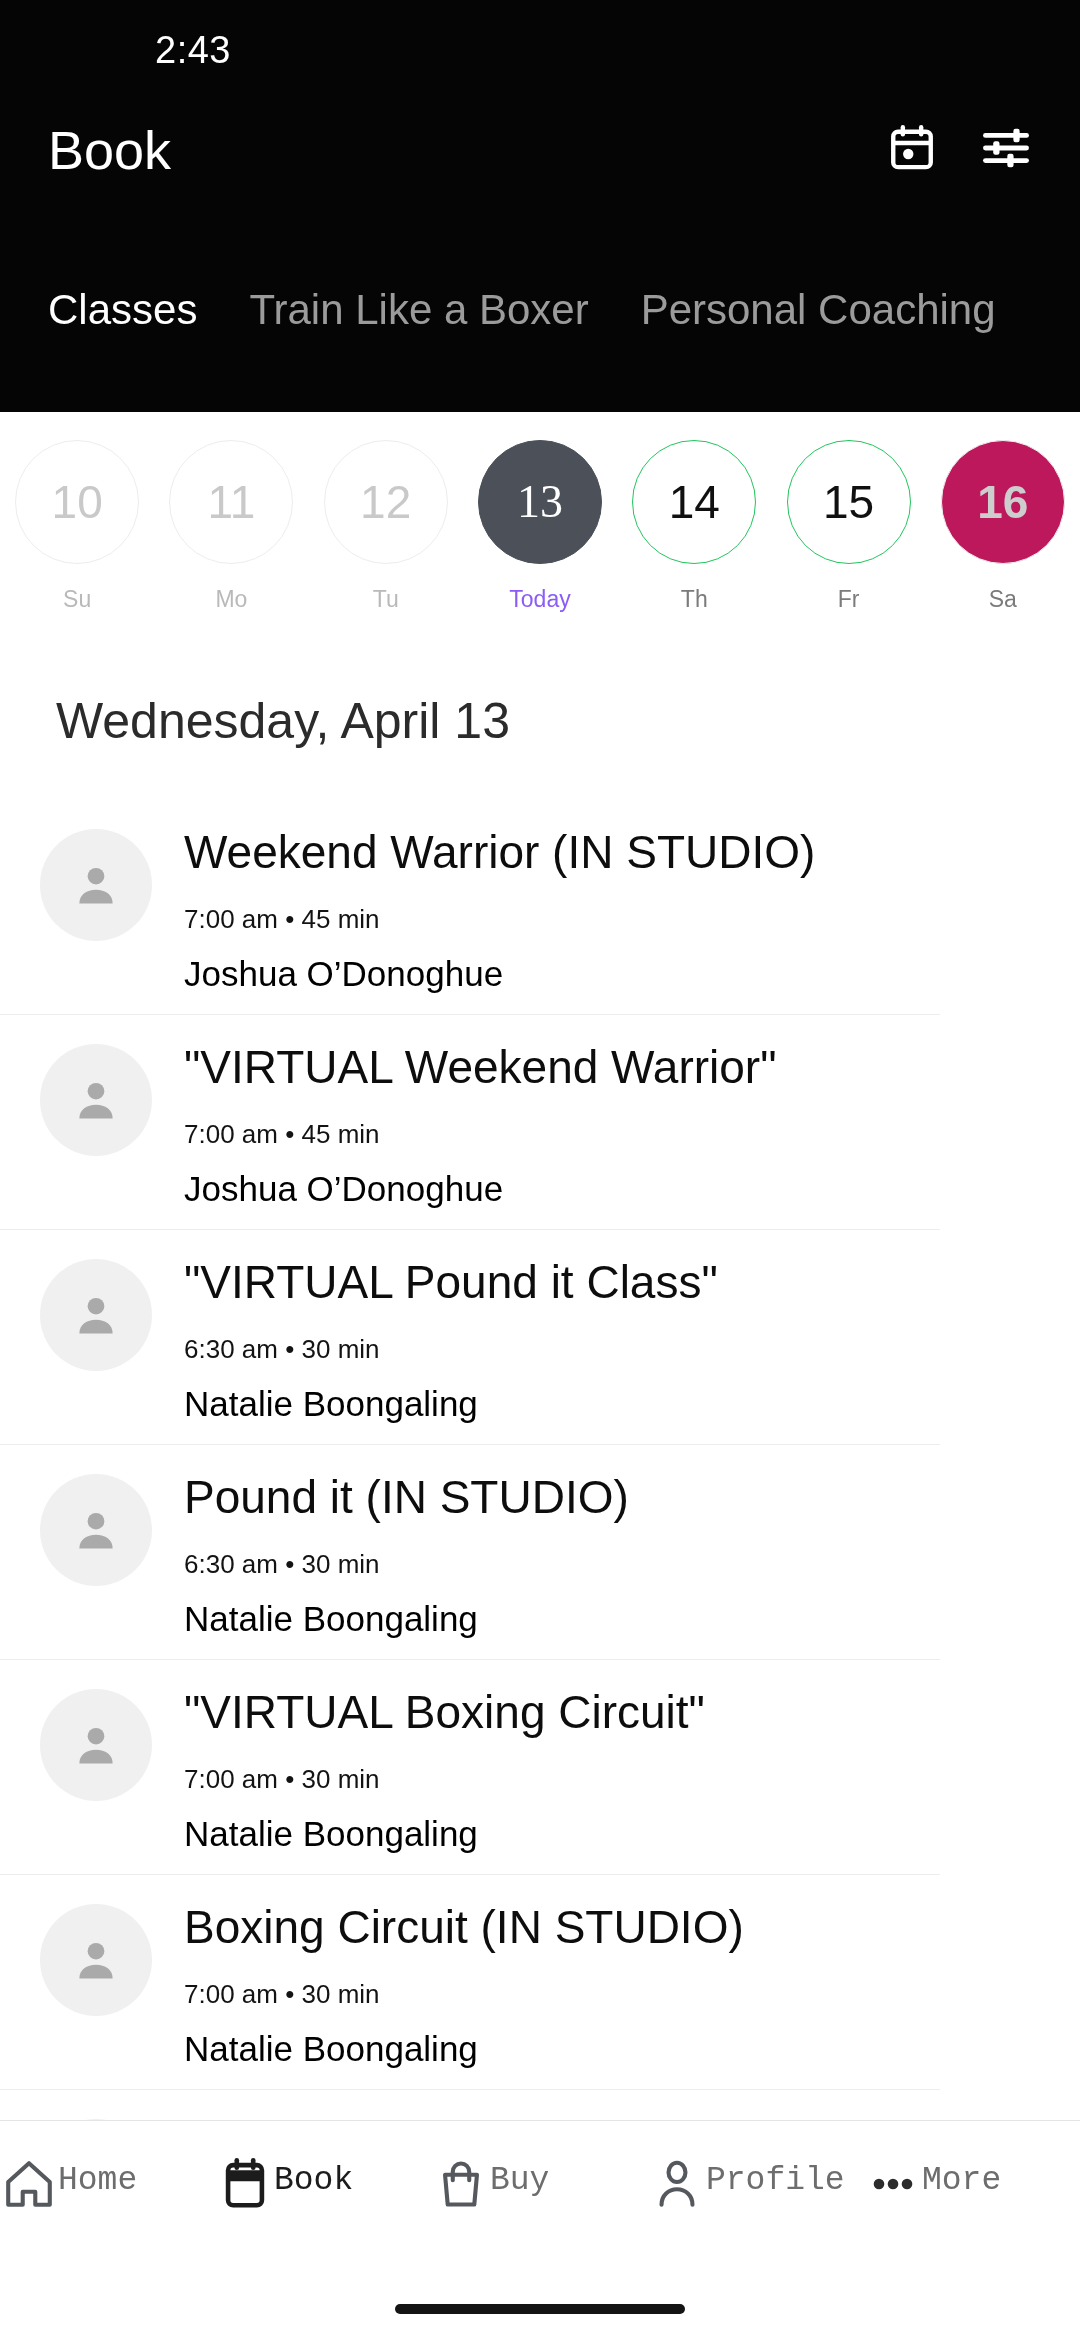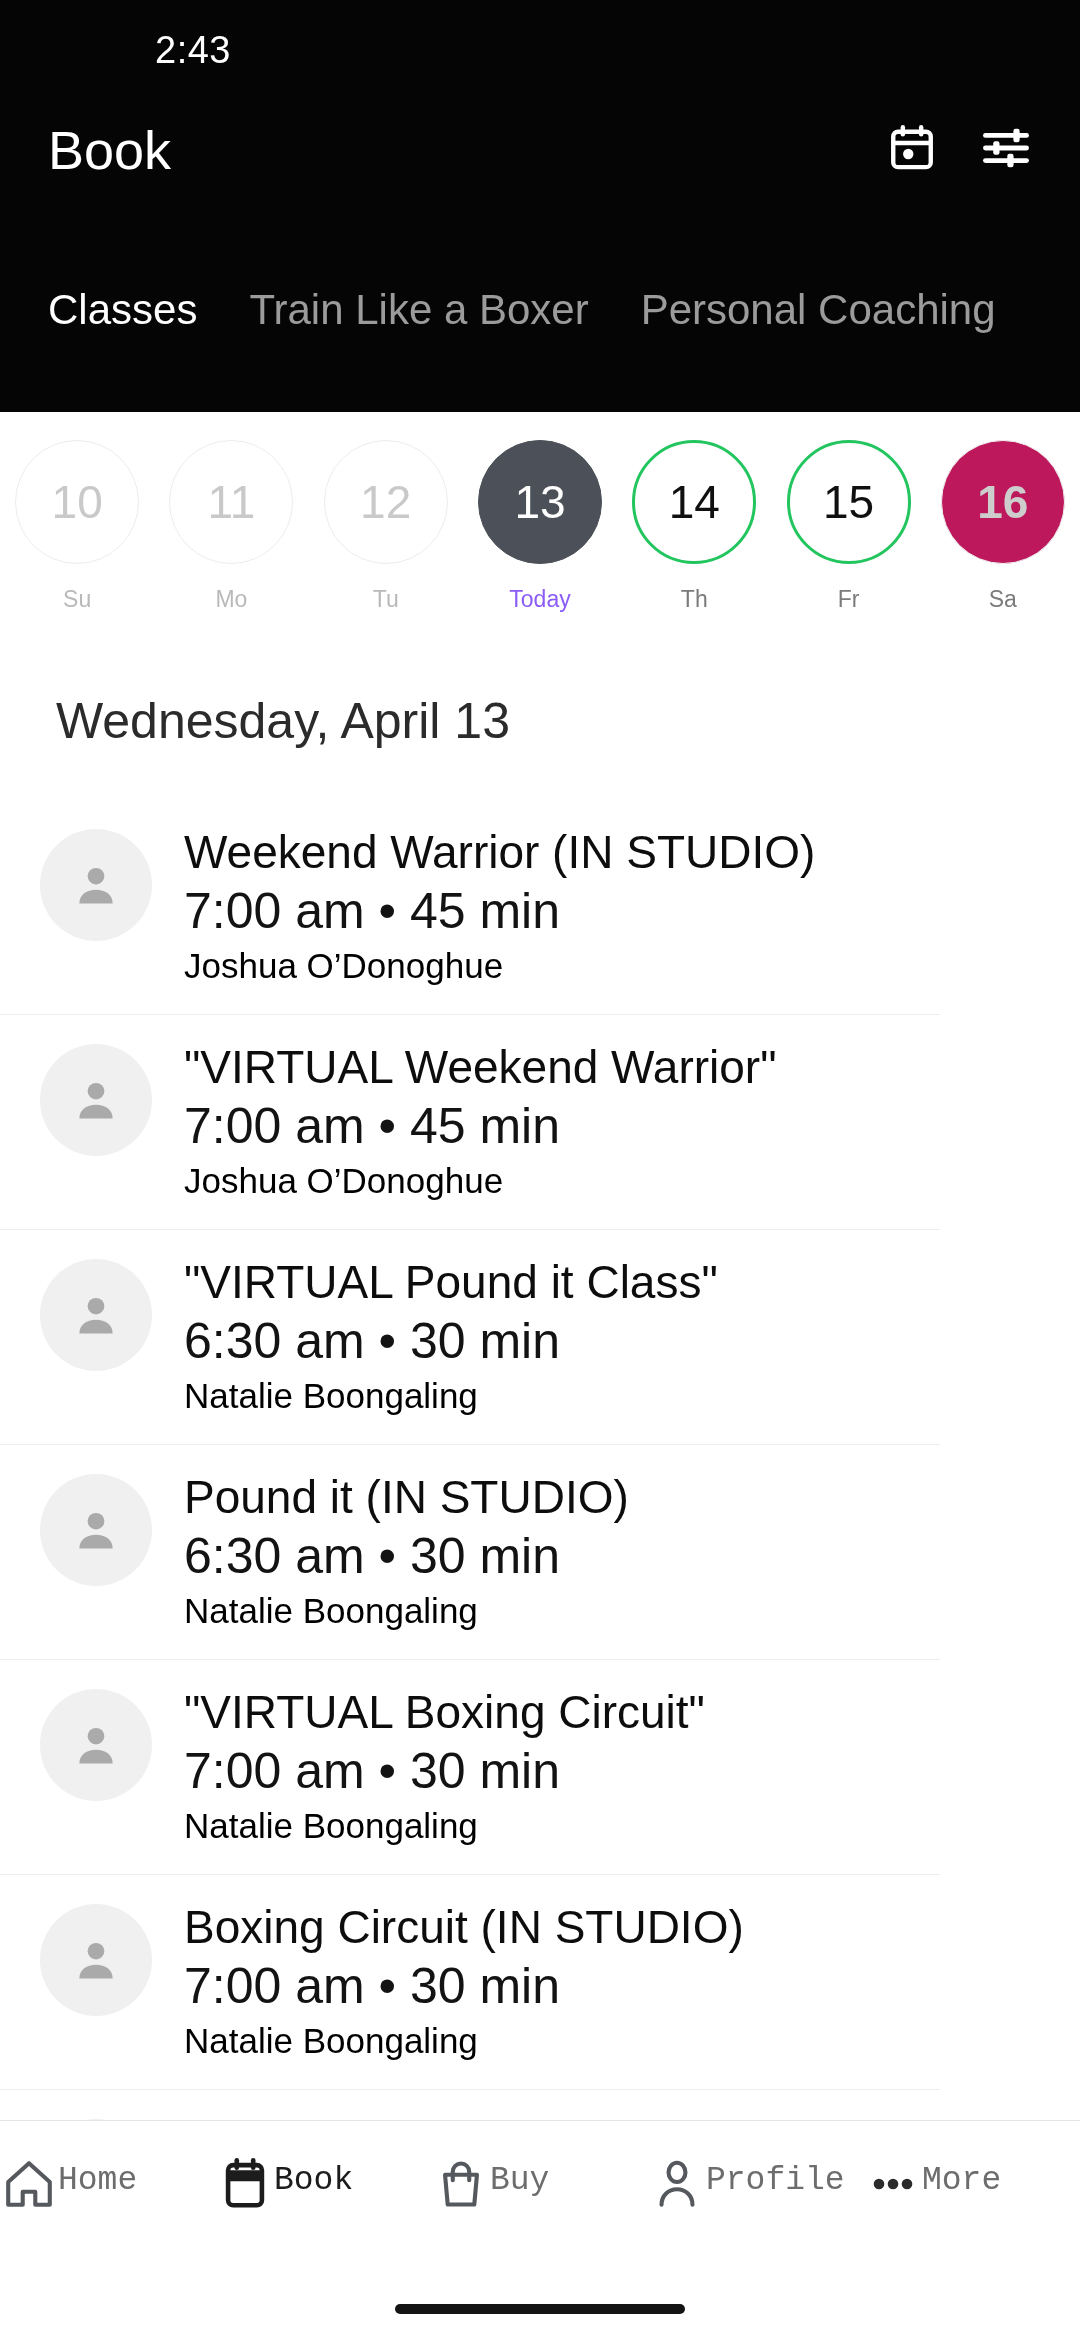--- a/index.html
+++ b/index.html
@@ -138,28 +138,29 @@
     font-size: 46px;
     line-height: 48px;
     box-sizing: border-box;
   }
   .daycircle.past {
     border: 1px solid #ededed;
     color: #c9c9c9;
     background: #ffffff;
   }
   .daycircle.normal {
-    border: 3px solid #22c55e;
+    border: 1px solid #22c55e;
     color: #101010;
     background: #ffffff;
   }
   .daycircle.selected {
     border: 1px solid #4b5059;
     background: #4b5059;
     color: #ffffff;
+    font-family: Liberation Serif, serif;
   }
   .daycircle.muted {
     border: 1px solid #eeeeee;
     background: #be185d;
     color: #cdcdcd;
     font-weight: bold;
   }
   .daylabel {
     margin-top: 16px;
     font-size: 23px;
@@ -216,22 +217,22 @@
     min-width: 0;
     overflow: hidden;
   }
   .rowtitle {
     font-size: 46px;
     line-height: 60px;
     color: #0d0d0d;
     white-space: nowrap;
   }
   .rowmeta {
-    margin-top: 4px;
-    font-size: 50px;
+    margin-top: 12px;
+    font-size: 26px;
     line-height: 50px;
     color: #131313;
     white-space: nowrap;
   }
   .rowinstructor {
     margin-top: 7px;
     font-size: 35px;
     line-height: 46px;
     color: #000000;
     white-space: nowrap;

